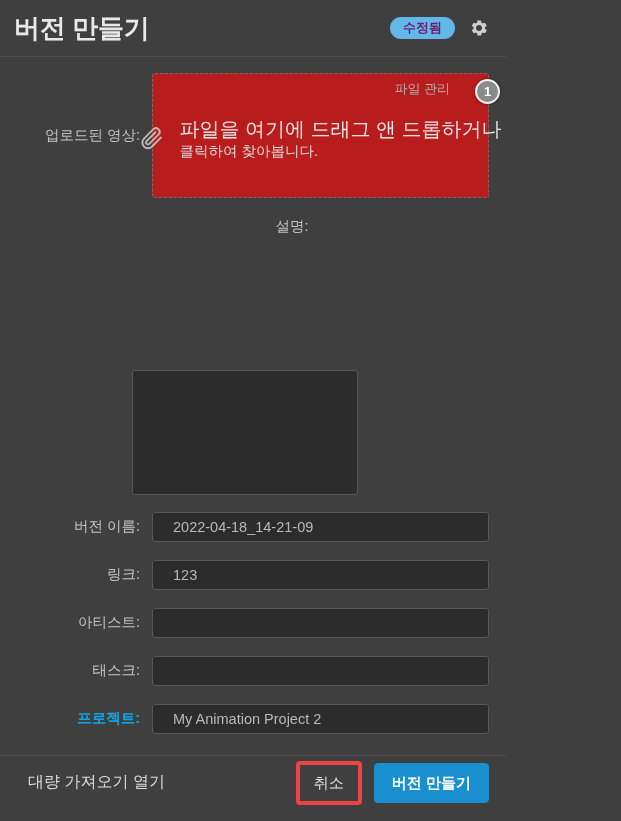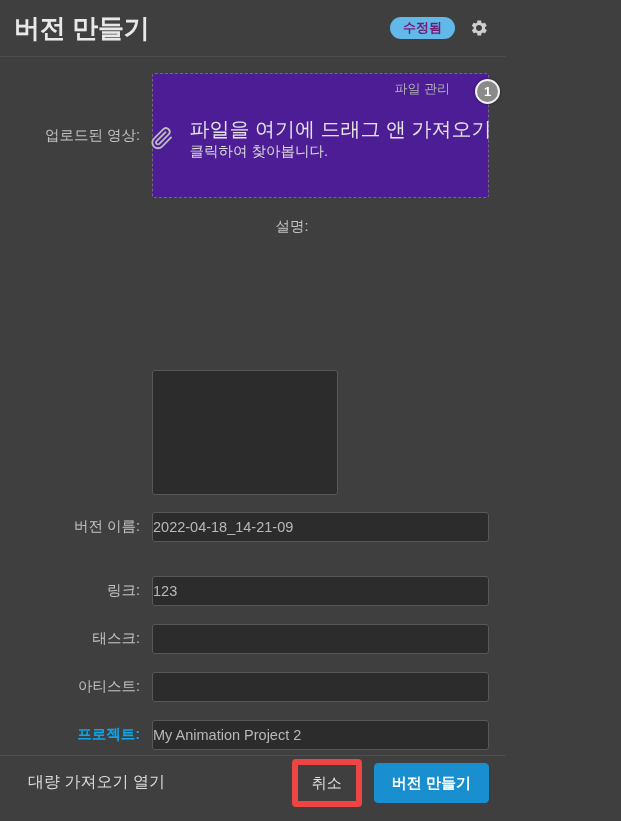--- a/index.html
+++ b/index.html
@@ -97,21 +97,21 @@
   }
 
   .row-field {
     flex: 1 1 auto;
     min-width: 0;
   }
 
   
   .dropzone {
     border: 1px dashed #6e6e6e;
-    background: #4c1d95;
+    background: #b91c1c;
     border-radius: 3px;
     height: 125px;
     position: relative;
     padding: 7px 10px 0;
     cursor: pointer;
   }
 
   .manage-link {
     text-align: right;
     font-size: 13px;
@@ -170,21 +170,21 @@
   
   .text-input,
   .text-area {
     width: 100%;
     background: #2c2c2c;
     border: 1px solid #585858;
     border-radius: 3px;
     color: #b9b9b9;
     font-family: inherit;
     font-size: 14.5px;
-    padding: 6px 0;
+    padding: 6px 20px;
     outline: none;
     display: block;
   }
   .text-input { height: 30px; }
   .text-area {
     height: 125px;
     resize: none;
     line-height: 1.4;
   }
   .text-input::placeholder,
@@ -230,21 +230,21 @@
     font-family: inherit;
     font-size: 15px;
     border-radius: 4px;
     cursor: pointer;
     line-height: 1;
     white-space: nowrap;
   }
 
   .btn-secondary {
     background: transparent;
-    border: 6px solid #ef4444;
+    border: 4px solid #ef4444;
     color: #e2e2e2;
     padding: 10px 14px 11px;
     margin-left: 33px;
   }
 
   .btn-primary {
     background: #1a8fd0;
     border: 1px solid #1a8fd0;
     color: #ffffff;
     font-weight: bold;
@@ -274,21 +274,21 @@
         <div class="dropzone">
           <div class="manage-link">파일 관리</div>
           <div class="marker-badge">1</div>
           <div class="dz-inner">
             <span class="clip-icon">
               <svg width="26" height="30" viewBox="0 0 24 24" fill="none" stroke="currentColor" stroke-width="1.7" stroke-linecap="round" stroke-linejoin="round">
                 <path d="M20.4 11.5l-8.4 8.4a5.2 5.2 0 0 1-7.4-7.4l8.9-8.9a3.5 3.5 0 0 1 4.9 4.9l-8.9 8.9a1.7 1.7 0 0 1-2.5-2.5l8.2-8.2"></path>
               </svg>
             </span>
             <div>
-              <div class="dz-text-main">파일을 여기에 드래그 앤 가져오기</div>
+              <div class="dz-text-main">파일을 여기에 드래그 앤 드롭하거나</div>
               <div class="dz-text-sub">클릭하여 찾아봅니다.</div>
             </div>
           </div>
         </div>
       </div>
     </div>
 
     <div class="form-row" style="margin-top:20px;flex-direction:column;">
       <div class="row-label">설명:</div>
       <div class="row-field">
@@ -296,36 +296,36 @@
       </div>
     </div>
 
     <div class="form-row" style="margin-top:17px;">
       <div class="row-label">버전 이름:</div>
       <div class="row-field">
         <input class="text-input" type="text" placeholder="" value="2022-04-18_14-21-09" style="">
       </div>
     </div>
 
-    <div class="form-row" style="margin-top:34px;">
+    <div class="form-row" style="margin-top:18px;">
       <div class="row-label">링크:</div>
       <div class="row-field">
         <input class="text-input" type="text" placeholder="" value="123" style="">
+      </div>
+    </div>
+
+    <div class="form-row" style="margin-top:18px;">
+      <div class="row-label">아티스트:</div>
+      <div class="row-field">
+        <input class="text-input" type="text" placeholder="" style="">
       </div>
     </div>
 
     <div class="form-row" style="margin-top:18px;">
       <div class="row-label">태스크:</div>
-      <div class="row-field">
-        <input class="text-input" type="text" placeholder="" style="">
-      </div>
-    </div>
-
-    <div class="form-row" style="margin-top:18px;">
-      <div class="row-label">아티스트:</div>
       <div class="row-field">
         <input class="text-input" type="text" placeholder="" style="">
       </div>
     </div>
 
     <div class="form-row" style="margin-top:18px;">
       <div class="row-label required">프로젝트:</div>
       <div class="row-field">
         <input class="text-input" type="text" placeholder="" value="My Animation Project 2" style="">
       </div>

